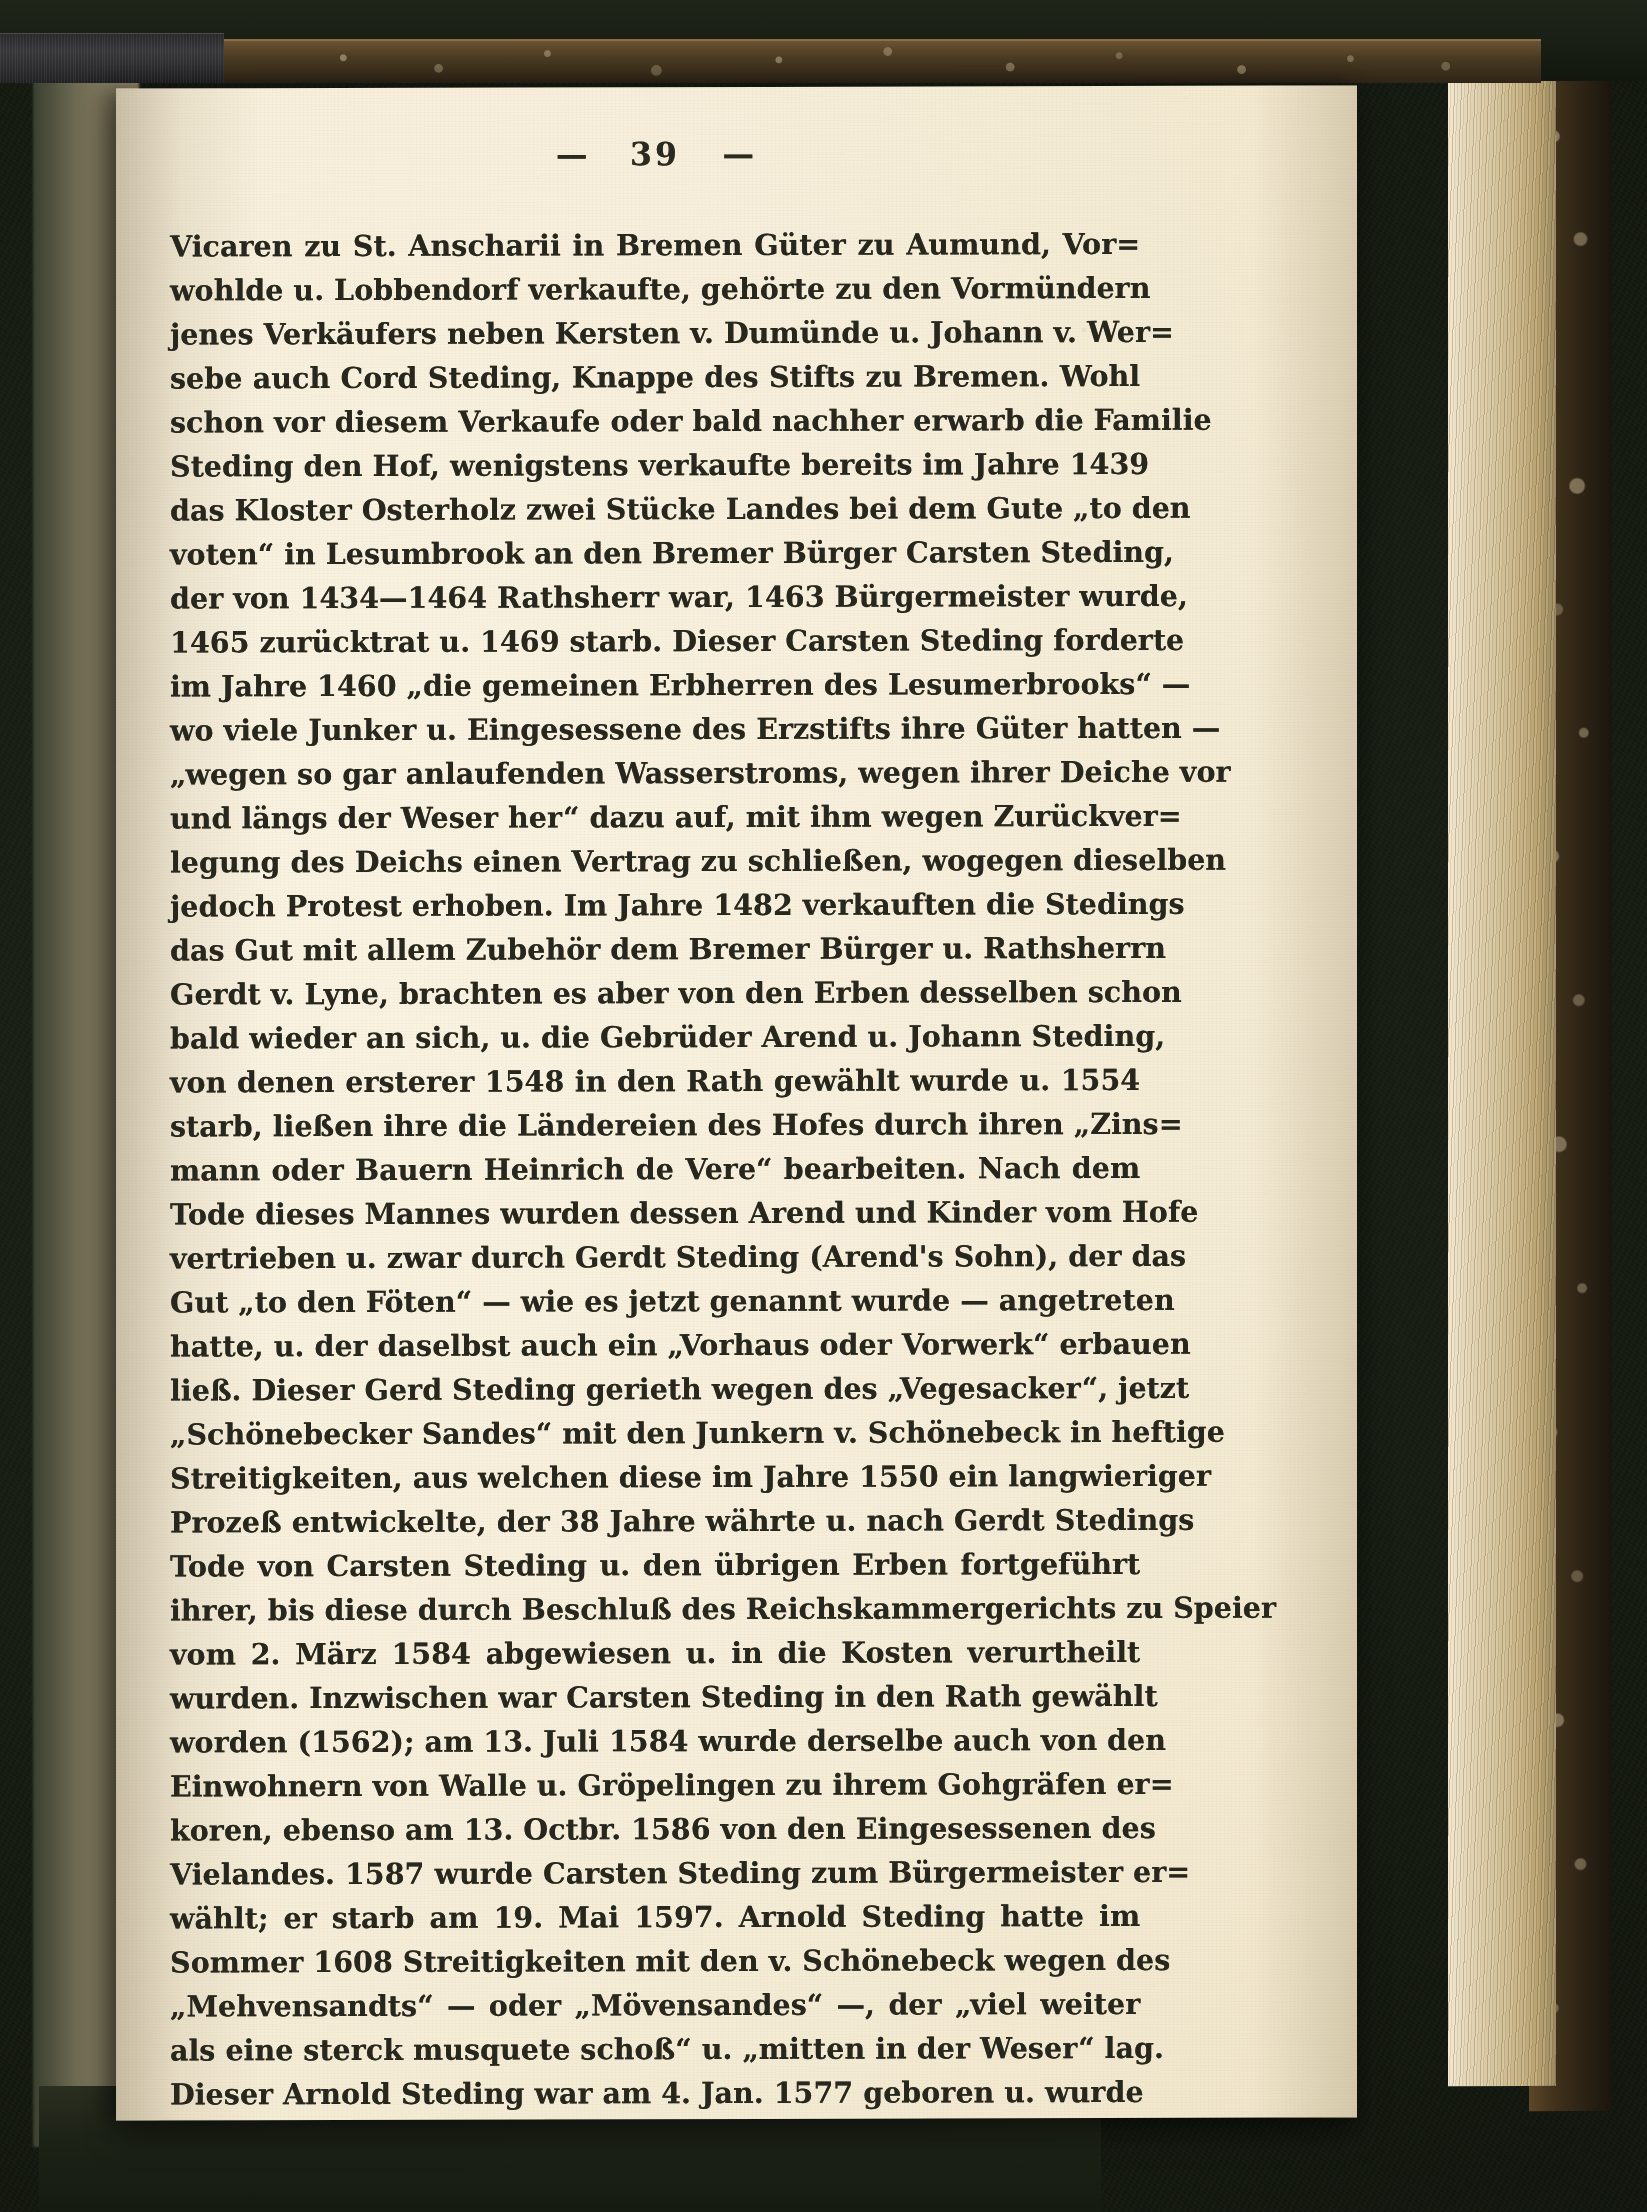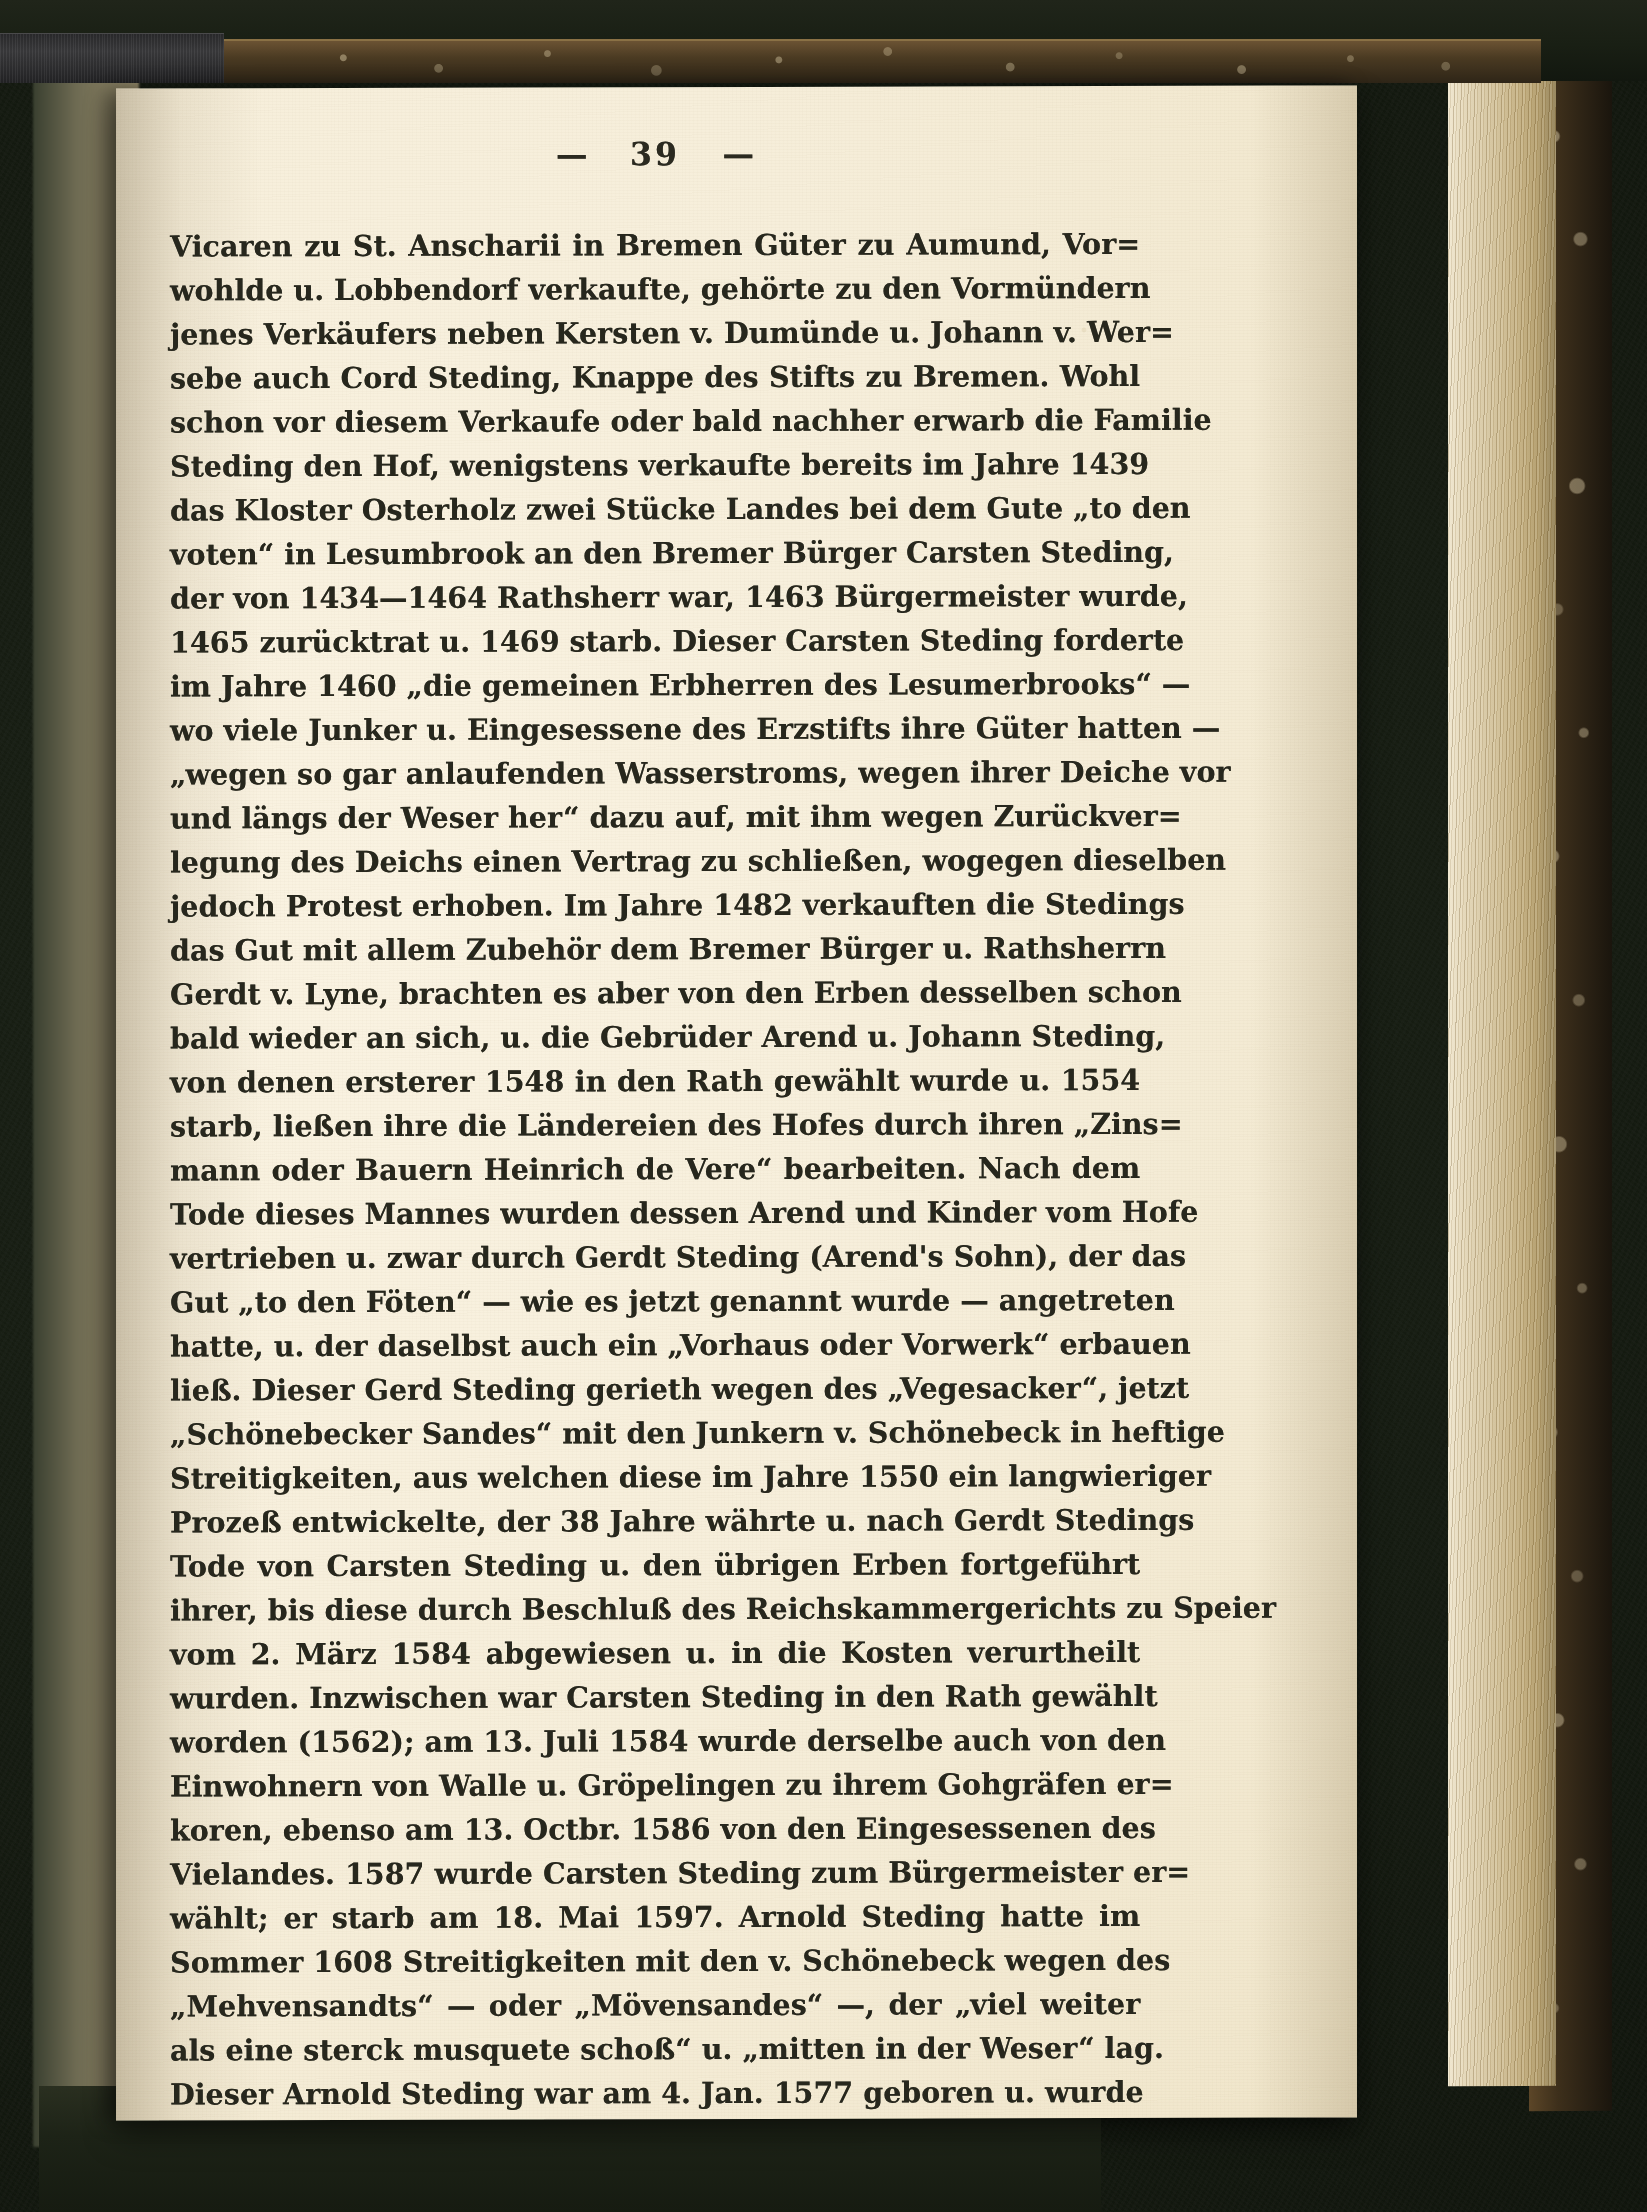--- a/index.html
+++ b/index.html
@@ -251,21 +251,21 @@
         <span class="ln"><span>Streitigkeiten,</span> <span>aus</span> <span>welchen</span> <span>diese</span> <span>im</span> <span>Jahre</span> <span>1550</span> <span>ein</span> <span>langwieriger</span></span>
         <span class="ln"><span>Prozeß</span> <span>entwickelte,</span> <span>der</span> <span>38</span> <span>Jahre</span> <span>währte</span> <span>u.</span> <span>nach</span> <span>Gerdt</span> <span>Stedings</span></span>
         <span class="ln"><span>Tode</span> <span>von</span> <span>Carsten</span> <span>Steding</span> <span>u.</span> <span>den</span> <span>übrigen</span> <span>Erben</span> <span>fortgeführt</span></span>
         <span class="ln"><span>ihrer,</span> <span>bis</span> <span>diese</span> <span>durch</span> <span>Beschluß</span> <span>des</span> <span>Reichskammergerichts</span> <span>zu</span> <span>Speier</span></span>
         <span class="ln"><span>vom</span> <span>2.</span> <span>März</span> <span>1584</span> <span>abgewiesen</span> <span>u.</span> <span>in</span> <span>die</span> <span>Kosten</span> <span>verurtheilt</span></span>
         <span class="ln"><span>wurden.</span> <span>Inzwischen</span> <span>war</span> <span>Carsten</span> <span>Steding</span> <span>in</span> <span>den</span> <span>Rath</span> <span>gewählt</span></span>
         <span class="ln"><span>worden</span> <span>(1562);</span> <span>am</span> <span>13.</span> <span>Juli</span> <span>1584</span> <span>wurde</span> <span>derselbe</span> <span>auch</span> <span>von</span> <span>den</span></span>
         <span class="ln"><span>Einwohnern</span> <span>von</span> <span>Walle</span> <span>u.</span> <span>Gröpelingen</span> <span>zu</span> <span>ihrem</span> <span>Gohgräfen</span> <span>er=</span></span>
         <span class="ln"><span>koren,</span> <span>ebenso</span> <span>am</span> <span>13.</span> <span>Octbr.</span> <span>1586</span> <span>von</span> <span>den</span> <span>Eingesessenen</span> <span>des</span></span>
         <span class="ln"><span>Vielandes.</span> <span>1587</span> <span>wurde</span> <span>Carsten</span> <span>Steding</span> <span>zum</span> <span>Bürgermeister</span> <span>er=</span></span>
-        <span class="ln"><span>wählt;</span> <span>er</span> <span>starb</span> <span>am</span> <span>18.</span> <span>Mai</span> <span>1597.</span> <span>Arnold</span> <span>Steding</span> <span>hatte</span> <span>im</span></span>
+        <span class="ln"><span>wählt;</span> <span>er</span> <span>starb</span> <span>am</span> <span>19.</span> <span>Mai</span> <span>1597.</span> <span>Arnold</span> <span>Steding</span> <span>hatte</span> <span>im</span></span>
         <span class="ln"><span>Sommer</span> <span>1608</span> <span>Streitigkeiten</span> <span>mit</span> <span>den</span> <span>v.</span> <span>Schönebeck</span> <span>wegen</span> <span>des</span></span>
         <span class="ln"><span>„Mehvensandts“</span> <span>—</span> <span>oder</span> <span>„Mövensandes“</span> <span>—,</span> <span>der</span> <span>„viel</span> <span>weiter</span></span>
         <span class="ln"><span>als</span> <span>eine</span> <span>sterck</span> <span>musquete</span> <span>schoß“</span> <span>u.</span> <span>„mitten</span> <span>in</span> <span>der</span> <span>Weser“</span> <span>lag.</span></span>
         <span class="ln"><span>Dieser</span> <span>Arnold</span> <span>Steding</span> <span>war</span> <span>am</span> <span>4.</span> <span>Jan.</span> <span>1577</span> <span>geboren</span> <span>u.</span> <span>wurde</span></span>
         <span class="ln"><span>am</span> <span>17.</span> <span>Febr.</span> <span>1615</span> <span>zu</span> <span>Rathe</span> <span>gewählt.</span> <span>Später</span> <span>heirathete</span> <span>er</span></span>
       </div>
 
   </div>
 </div>
 

